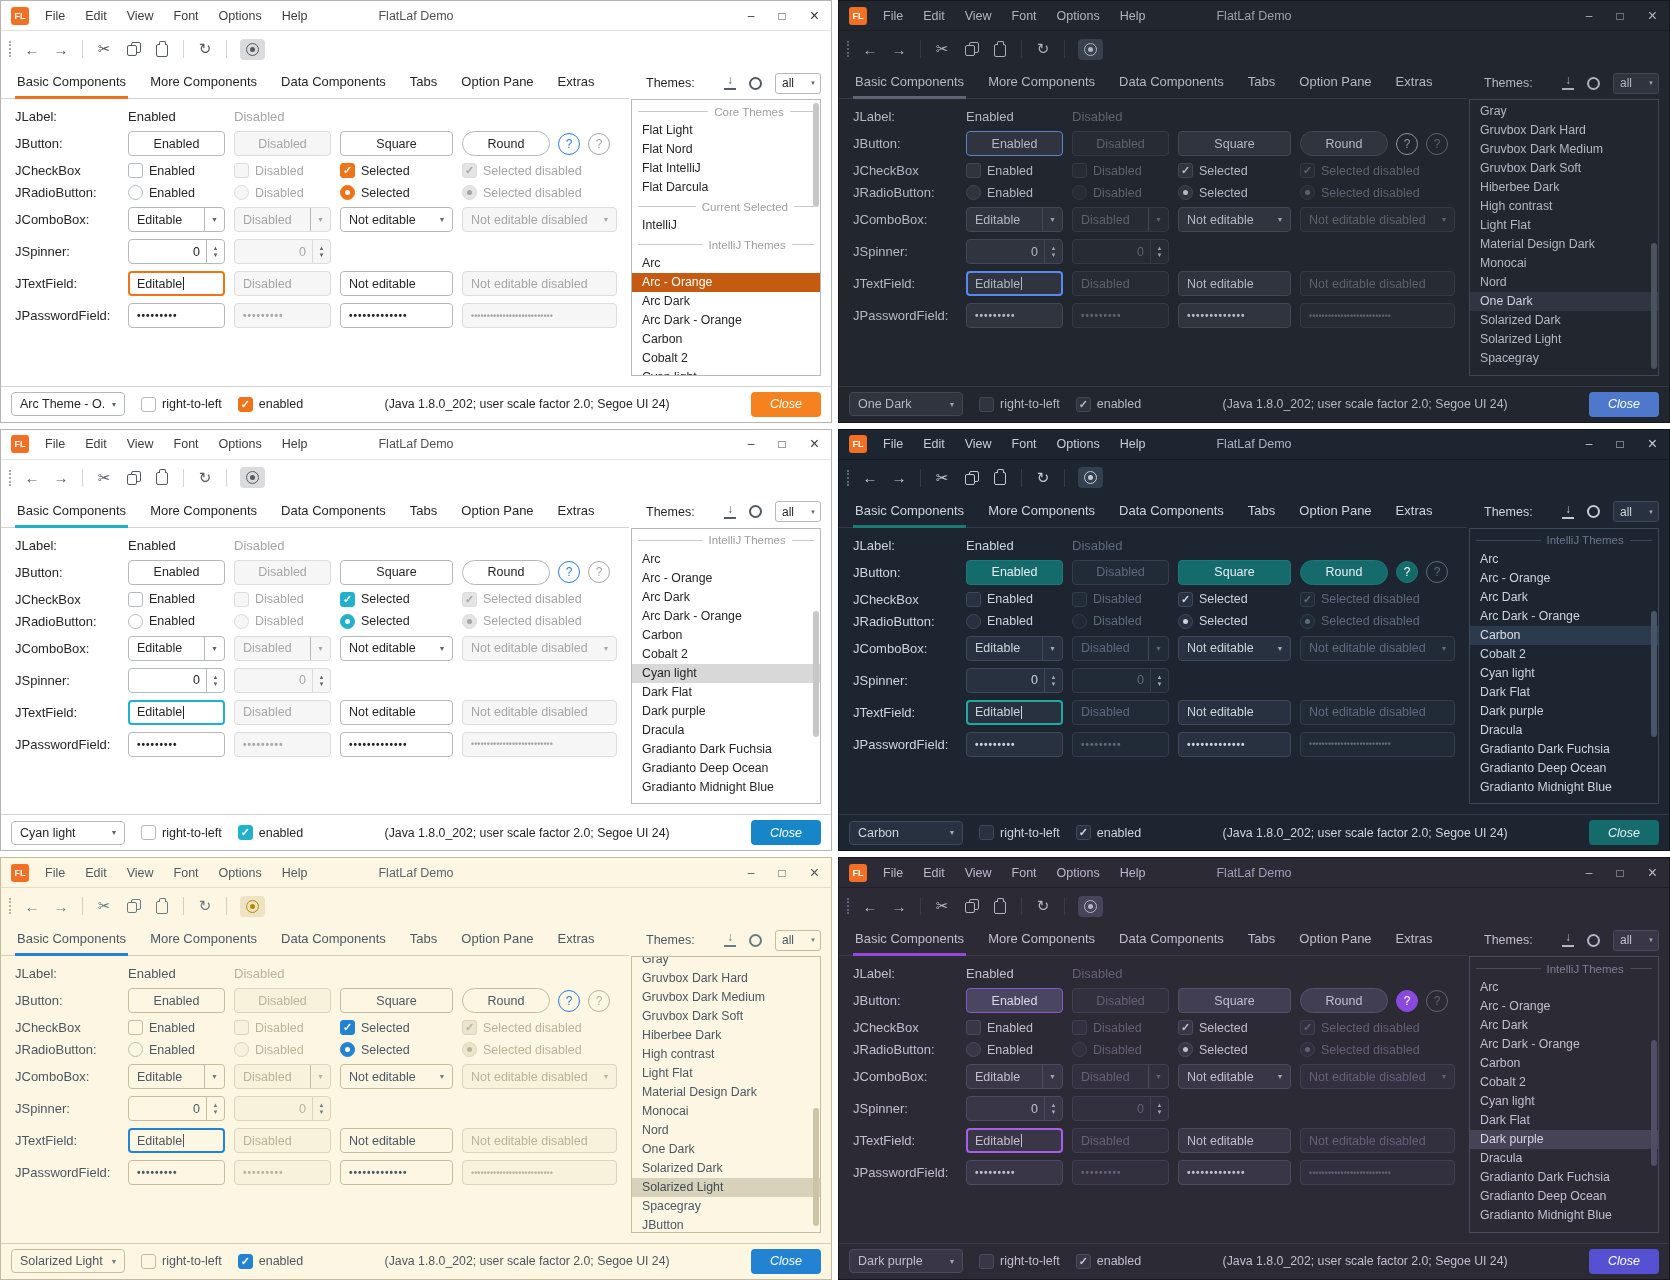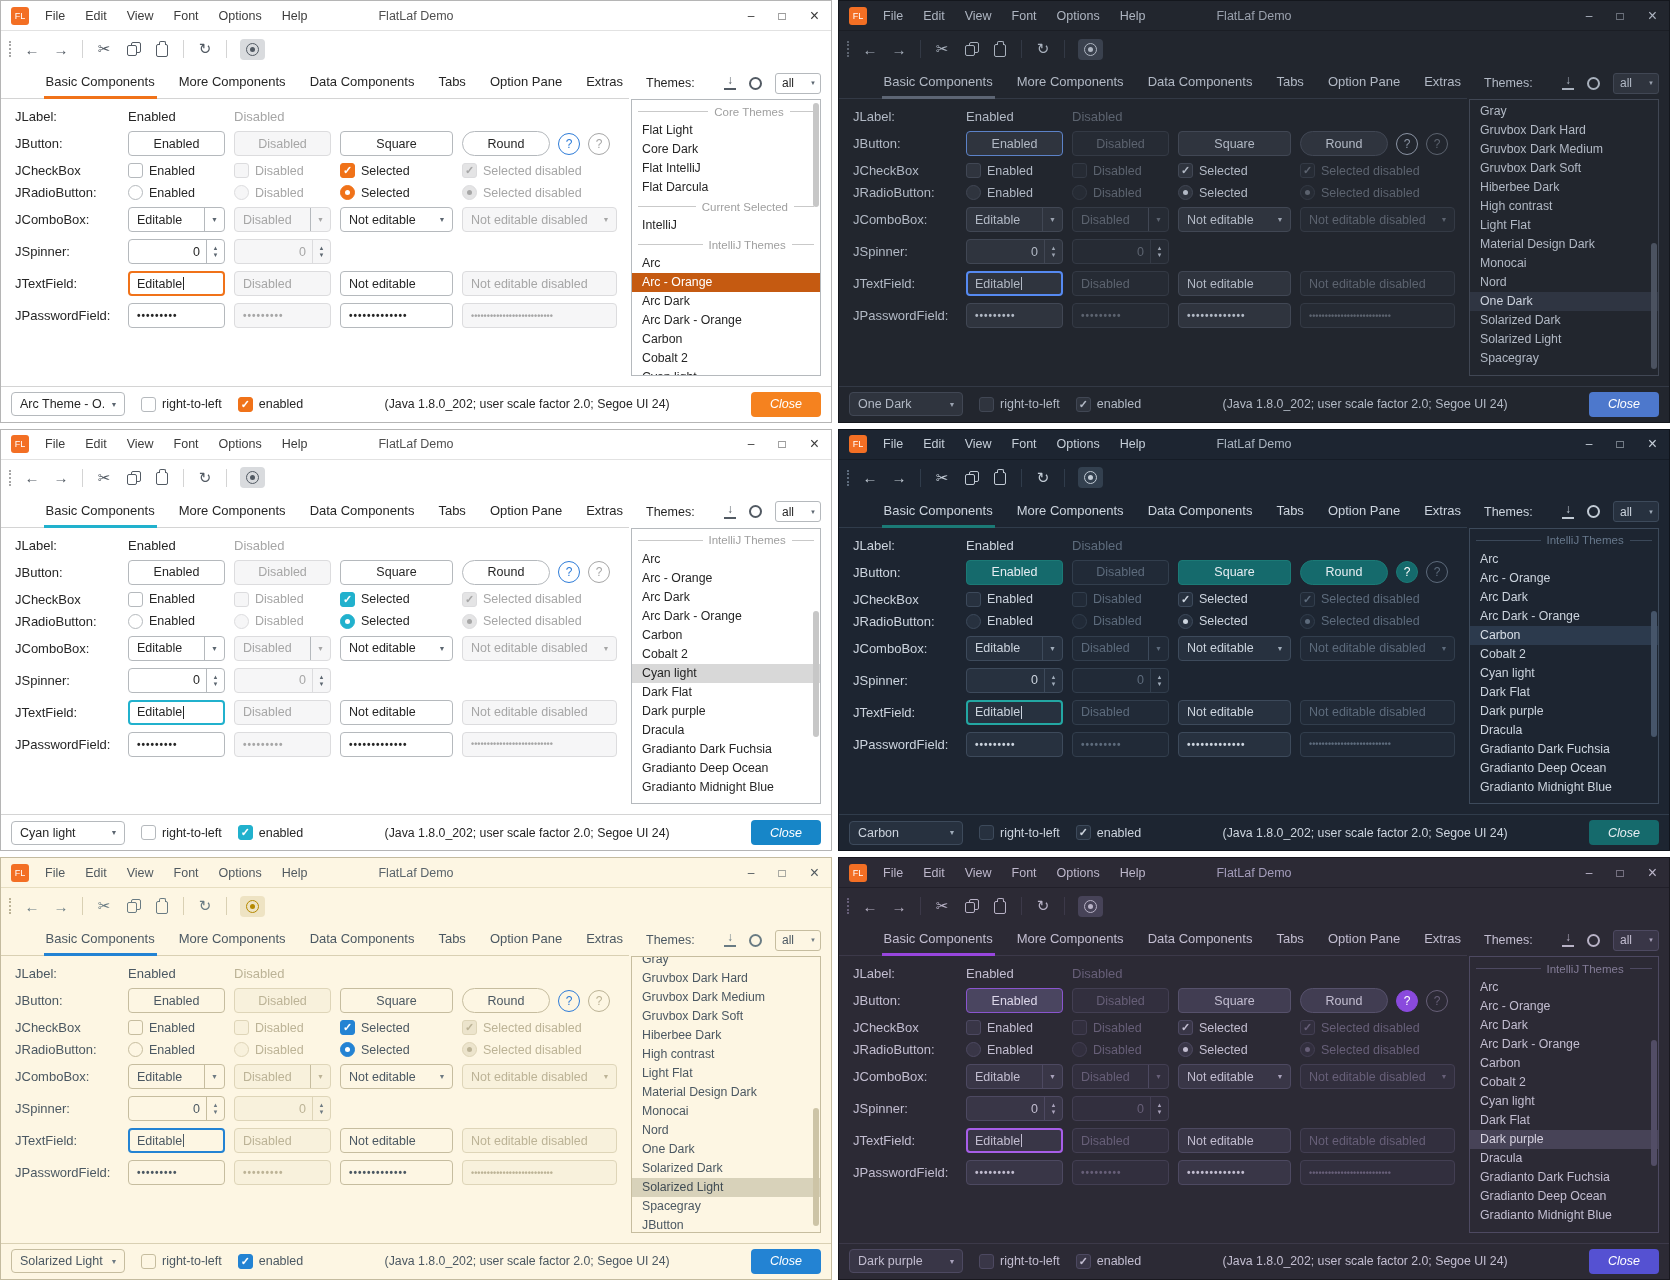--- a/index.html
+++ b/index.html
@@ -44,21 +44,21 @@
     --ctrl-bg:#393647;--ctrl-border:#4d4961;--dis-bg:#322f3e;--dis-border:#433f53;
     --cbdis-bg:#322f3e;--icon:#b8b2c6;--tsel:#474358;--list-bg:#2c2a35;
     --sep:#837c97;--sepline:#4d4961;--tabline:#3c3949;--thumb:#524d66;
     --tb-text:#bdb7cb;--title:#a49dbb;--tbline:#211f29;--arrow:#a9a2bb;
     --eyec:#b8b2c6;--help1:#f0eaf9;}
 
   
   .titlebar{height:30px;flex:none;display:flex;align-items:center;padding:0 12px 0 10px;
     gap:16px;position:relative;border-bottom:1px solid var(--tbline);}
   .logo{width:18px;height:18px;background:#f36f24;color:#fff;border-radius:3px;
-    font-size:9px;font-weight:normal;display:flex;align-items:center;justify-content:center;flex:none;}
+    font-size:9px;font-weight:bold;display:flex;align-items:center;justify-content:center;flex:none;}
   .menubar{display:flex;gap:20px;font-size:12.5px;color:var(--tb-text);}
   .menu-item{white-space:nowrap;}
   .title{position:absolute;left:50%;transform:translateX(-50%);font-size:12.5px;color:var(--title);}
   .wbtns{margin-left:auto;display:flex;gap:24px;align-items:center;color:var(--tb-text);}
   .wbtn{font-size:12px;line-height:1;}
   .wbtn.cls{font-size:16px;}
 
   
   .toolbar{height:36px;flex:none;display:flex;align-items:center;gap:13px;padding:0 10px 0 8px;}
   .grip{border-left:2px dotted var(--dim);height:16px;width:2px;}
@@ -69,21 +69,21 @@
   .eye::after{content:"";position:absolute;left:50%;top:50%;width:5px;height:5px;margin:-2.5px 0 0 -2.5px;border-radius:50%;background:var(--eyec);}
   .ic-copy{position:relative;width:13px;height:14px;display:inline-block;}
   .ic-copy::before{content:"";position:absolute;left:4px;top:0;width:8px;height:9px;border:1.5px solid var(--icon);border-radius:2px;}
   .ic-copy::after{content:"";position:absolute;left:0;top:3px;width:8px;height:9px;border:1.5px solid var(--icon);border-radius:2px;background:var(--bg);}
   .ic-paste{position:relative;width:12px;height:13px;display:inline-block;border:1.5px solid var(--icon);border-radius:2px;margin-top:2px;}
   .ic-paste::before{content:"";position:absolute;left:2px;top:-4px;width:5px;height:3px;border:1.5px solid var(--icon);border-bottom:none;border-radius:2px 2px 0 0;background:var(--bg);}
 
   
   .body{flex:1;display:flex;min-height:0;}
   .main{flex:1;display:flex;flex-direction:column;min-width:0;}
-  .tabs{display:flex;gap:20px;padding:0 4px 0 14px;border-bottom:1px solid var(--tabline);height:32px;flex:none;justify-content:flex-end;}
+  .tabs{display:flex;gap:20px;padding:0 4px 0 14px;border-bottom:1px solid var(--tabline);height:32px;flex:none;}
   .tab{display:flex;align-items:center;font-size:13px;color:var(--text);
     border-bottom:3px solid transparent;margin-bottom:-1px;padding:0 2px;white-space:nowrap;}
   .tab.sel{border-bottom-color:var(--underline);}
 
   
   .rowgrid{flex:1;display:grid;grid-template-columns:104px 97px 97px 113px 1fr;
     column-gap:9px;row-gap:7px;align-content:start;align-items:center;padding:10px 12px 0 14px;}
   .rowlabel{font-size:13px;color:var(--text);}
   .plain{font-size:13px;color:var(--text);}
   .dim{color:var(--dim) !important;}
@@ -372,21 +372,21 @@
             <span class="txt">all</span>
             <span class="arrbox"></span>
           </span>
         </div>
         <div class="theme-list">
           <span class="scroll-thumb"></span>
         <div class="list-sep">
               <span class="sep-label">Core Themes</span>
             </div>
             <div class="list-item">Flat Light</div>
-            <div class="list-item">Core Dark</div>
+            <div class="list-item">Flat Nord</div>
             <div class="list-item">Flat IntelliJ</div>
             <div class="list-item">Flat Darcula</div>
             <div class="list-sep">
               <span class="sep-label">Current Selected</span>
             </div>
             <div class="list-item">IntelliJ</div>
             <div class="list-sep">
               <span class="sep-label">IntelliJ Themes</span>
             </div>
             <div class="list-item">Arc</div>

